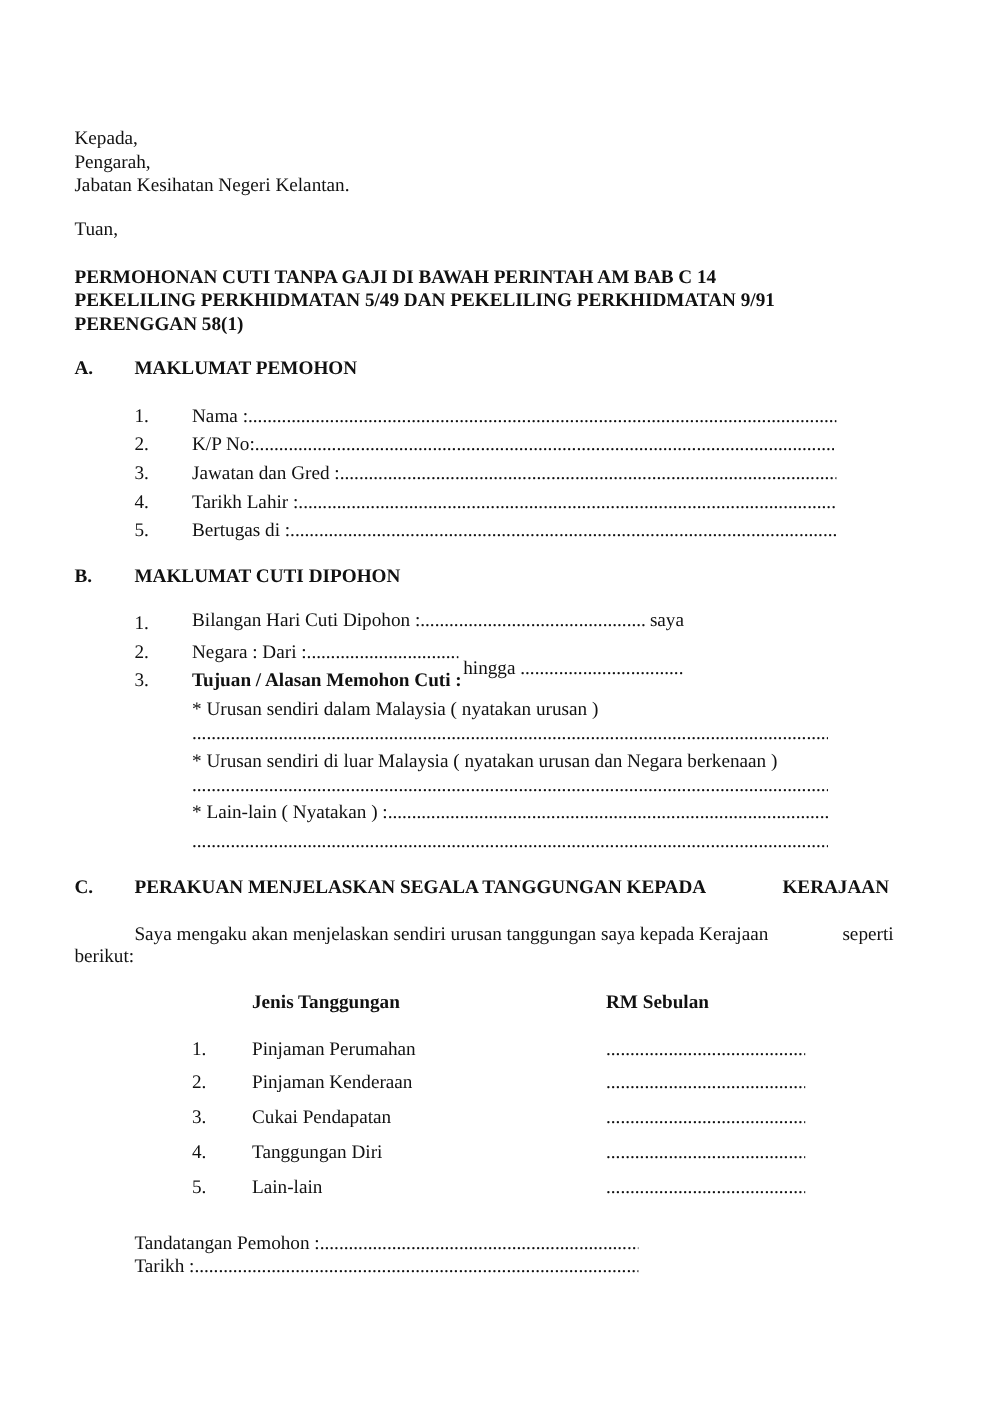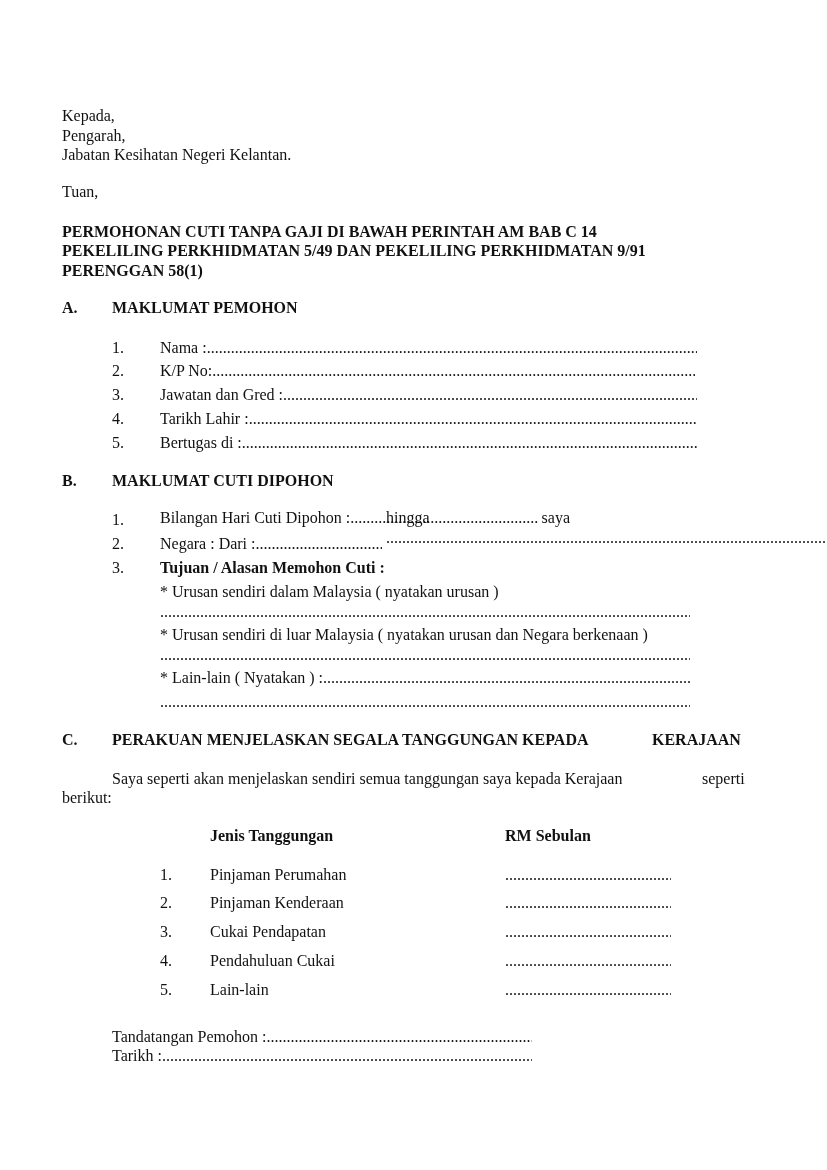--- a/index.html
+++ b/index.html
@@ -65,21 +65,21 @@
   <span>Bilangan Hari Cuti Dipohon :</span>
     <span class="dots"></span>
     <span style="margin-left:4px;">saya</span>
 </div>
 
 <div class="abs" style="left:112px; top:534px;">2.</div>
 <div class="abs field" style="left:160px; top:534px; width:222px;">
   <span>Negara : Dari :</span>
     <span class="dots"></span>
 </div>
-<div class="abs field" style="left:386px; top:508px; width:183px;flex-direction:column;">
+<div class="abs field" style="left:386px; top:548px; width:183px;">
   <span style="margin-right:4px;">hingga</span>
     <span class="dots"></span>
 </div>
 
 <div class="abs" style="left:112px; top:558px;">3.</div>
 <div class="abs" style="left:160px; top:558px;font-weight:bold;">Tujuan / Alasan Memohon Cuti :</div>
 
 <div class="abs" style="left:160px; top:582px;">* Urusan sendiri dalam Malaysia ( nyatakan urusan )</div>
 <div class="abs dots" style="left:160px; top:602px; width:530px;"></div>
 
@@ -89,42 +89,42 @@
 <div class="abs field" style="left:160px; top:668px; width:530px;">
   <span>* Lain-lain ( Nyatakan ) :</span>
     <span class="dots"></span>
 </div>
 <div class="abs dots" style="left:160px; top:692px; width:530px;"></div>
 
 <div class="abs bold" style="left:62px; top:730px;">C.</div>
 <div class="abs bold" style="left:112px; top:730px;">PERAKUAN MENJELASKAN SEGALA TANGGUNGAN KEPADA</div>
 <div class="abs bold" style="left:652px; top:730px;">KERAJAAN</div>
 
-<div class="abs" style="left:112px; top:769px;">Saya seperti akan menjelaskan sendiri semua tanggungan saya kepada Kerajaan</div>
+<div class="abs" style="left:112px; top:769px;">Saya mengaku akan menjelaskan sendiri urusan tanggungan saya kepada Kerajaan</div>
 <div class="abs" style="left:702px; top:769px;">seperti</div>
 <div class="abs" style="left:62px; top:788px;">berikut:</div>
 
 <div class="abs bold" style="left:210px; top:826px;">Jenis Tanggungan</div>
 <div class="abs bold" style="left:505px; top:826px;">RM Sebulan</div>
 
 <div>
   <div class="abs" style="left:160px; top:865px;">1.</div>
   <div class="abs" style="left:210px; top:865px;">Pinjaman Perumahan</div>
   <div class="abs dots" style="left:505px; top:865px; width:166px;"></div>
 
   <div class="abs" style="left:160px; top:893px;">2.</div>
   <div class="abs" style="left:210px; top:893px;">Pinjaman Kenderaan</div>
   <div class="abs dots" style="left:505px; top:893px; width:166px;"></div>
 
   <div class="abs" style="left:160px; top:922px;">3.</div>
   <div class="abs" style="left:210px; top:922px;">Cukai Pendapatan</div>
   <div class="abs dots" style="left:505px; top:922px; width:166px;"></div>
 
   <div class="abs" style="left:160px; top:951px;">4.</div>
-  <div class="abs" style="left:210px; top:951px;">Pendahuluan Cukai</div>
+  <div class="abs" style="left:210px; top:951px;">Tanggungan Diri</div>
   <div class="abs dots" style="left:505px; top:951px; width:166px;"></div>
 
   <div class="abs" style="left:160px; top:980px;">5.</div>
   <div class="abs" style="left:210px; top:980px;">Lain-lain</div>
   <div class="abs dots" style="left:505px; top:980px; width:166px;"></div>
 </div>
 
 <div class="abs field" style="left:112px; top:1027px; width:420px;">
   <span>Tandatangan Pemohon :</span>
     <span class="dots"></span>

